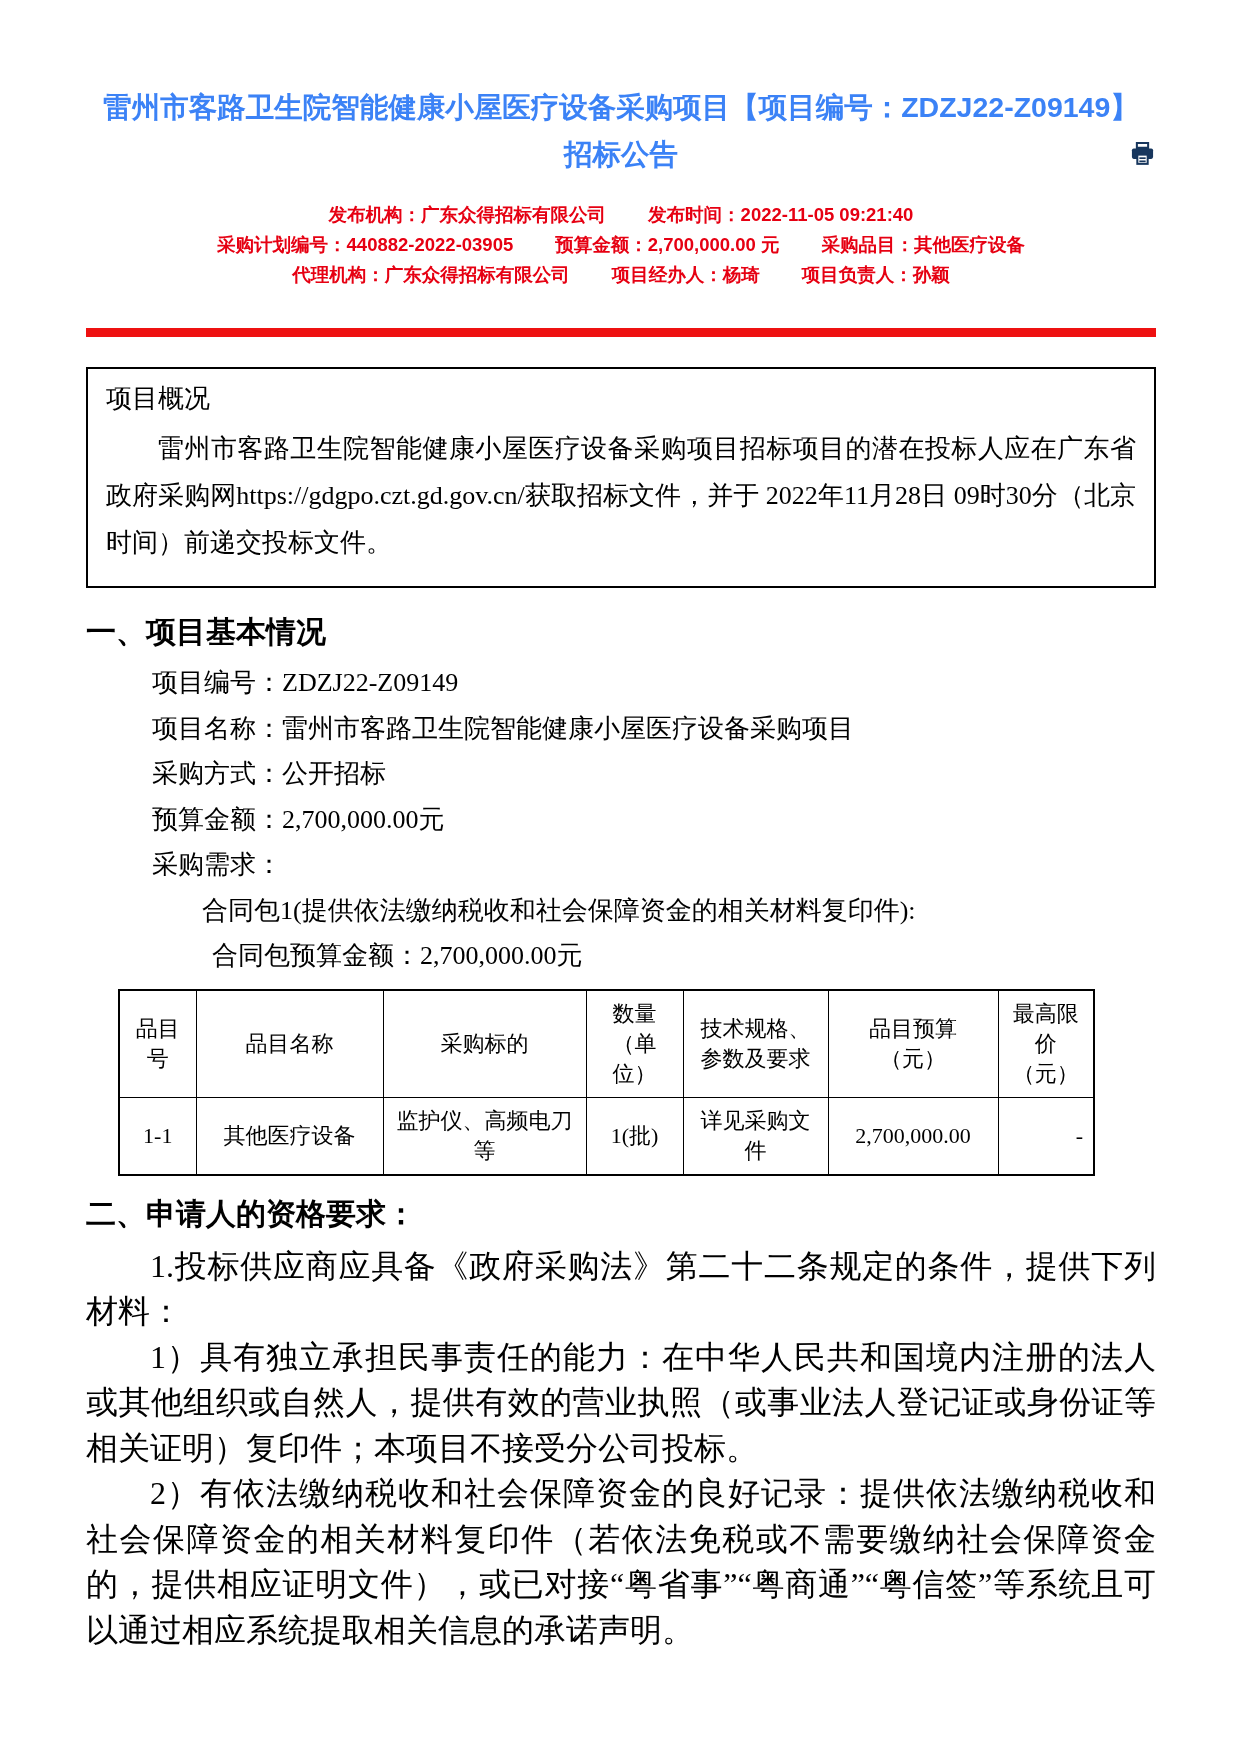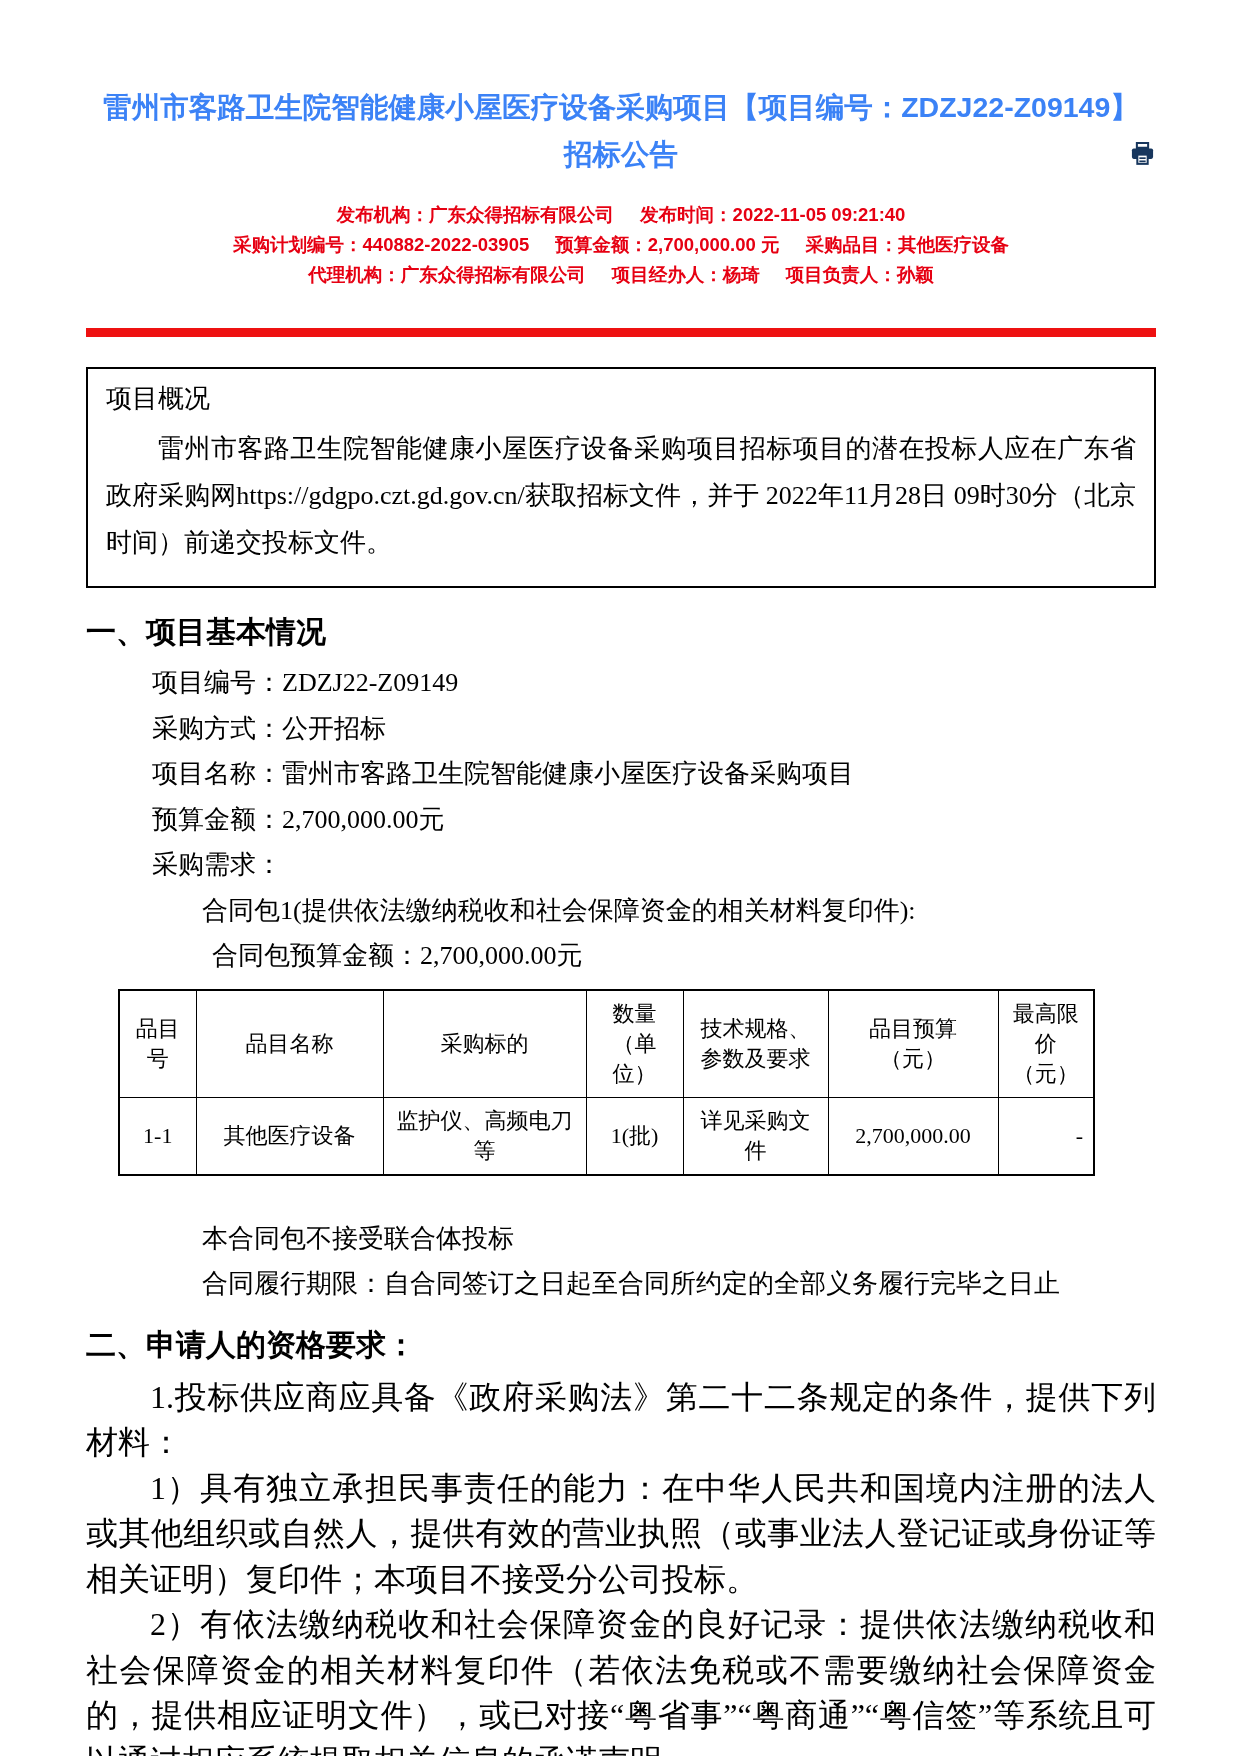--- a/index.html
+++ b/index.html
@@ -14,21 +14,21 @@
   h1.doc-title {
     margin:13px; text-align:center;
     font-family:"Liberation Sans","DejaVu Sans",sans-serif;
     font-weight:bold; font-size:28.5px; line-height:47px; color:#3b82f6;
   }
   .print-btn { position:absolute; right:0; top:56px; cursor:pointer; line-height:0; }
 
   
   .meta { margin-top:22px; color:#e60012;
     font-family:"Liberation Sans","DejaVu Sans",sans-serif; font-weight:bold; font-size:18.5px; }
-  .meta-row { display:flex; justify-content:center; gap:26px; line-height:30px; white-space:nowrap;text-align:right; }
+  .meta-row { display:flex; justify-content:center; gap:42px; line-height:30px; white-space:nowrap;text-align:right; }
 
   .red-rule { border:0; height:9px; background:#ee1111; margin:38px 0 0 0; }
 
   
   .overview-box { margin-top:30px; border:2px solid #000; padding:14px 18px 20px 18px; }
   .ov-label { font-size:26px; line-height:32px; }
   .ov-body { margin:10px 0 0 0; font-size:26px; line-height:47px; text-indent:2em; text-align:justify; }
 
   
   h2.sec { margin:26px 0 0 0; font-size:30px; font-weight:bold; line-height:36px; }
@@ -98,22 +98,22 @@
 
   <div class="overview-box">
     <div class="ov-label">项目概况</div>
     <p class="ov-body">雷州市客路卫生院智能健康小屋医疗设备采购项目招标项目的潜在投标人应在广东省政府采购网https://gdgpo.czt.gd.gov.cn/获取招标文件，并于 2022年11月28日 09时30分（北京时间）前递交投标文件。</p>
   </div>
 
   <h2 class="sec">一、项目基本情况</h2>
 
   <div class="items">
     <div class="item">项目编号：ZDZJ22-Z09149</div>
+    <div class="item">项目名称：雷州市客路卫生院智能健康小屋医疗设备采购项目</div>
     <div class="item">采购方式：公开招标</div>
-    <div class="item">项目名称：雷州市客路卫生院智能健康小屋医疗设备采购项目</div>
     <div class="item">预算金额：2,700,000.00元</div>
     <div class="item">采购需求：</div>
     <div class="item indent-a">合同包1(提供依法缴纳税收和社会保障资金的相关材料复印件):</div>
     <div class="item indent-b">合同包预算金额：2,700,000.00元</div>
   </div>
 
   <table class="proc">
     <colgroup>
       <col style="width:77px">
         <col style="width:187px">
@@ -140,24 +140,20 @@
         <td>其他医疗设备</td>
         <td>监护仪、高频电刀等</td>
         <td>1(批)</td>
         <td>详见采购文件</td>
         <td>2,700,000.00</td>
         <td class="cell-max">-</td>
       </tr>
     </tbody>
   </table>
 
-  <div class="notes">
-    <div class="note">本合同包不接受联合体投标</div>
-    <div class="note">合同履行期限：自合同签订之日起至合同所约定的全部义务履行完毕之日止</div>
-  </div>
 
   <h2 class="sec sec2">二、申请人的资格要求：</h2>
 
   <div class="paras">
     <p class="para">1.投标供应商应具备《政府采购法》第二十二条规定的条件，提供下列材料：</p>
     <p class="para">1）具有独立承担民事责任的能力：在中华人民共和国境内注册的法人或其他组织或自然人，提供有效的营业执照（或事业法人登记证或身份证等相关证明）复印件；本项目不接受分公司投标。</p>
     <p class="para">2）有依法缴纳税收和社会保障资金的良好记录：提供依法缴纳税收和社会保障资金的相关材料复印件（若依法免税或不需要缴纳社会保障资金的，提供相应证明文件），或已对接“粤省事”“粤商通”“粤信签”等系统且可以通过相应系统提取相关信息的承诺声明。</p>
   </div>
 
 </div>

